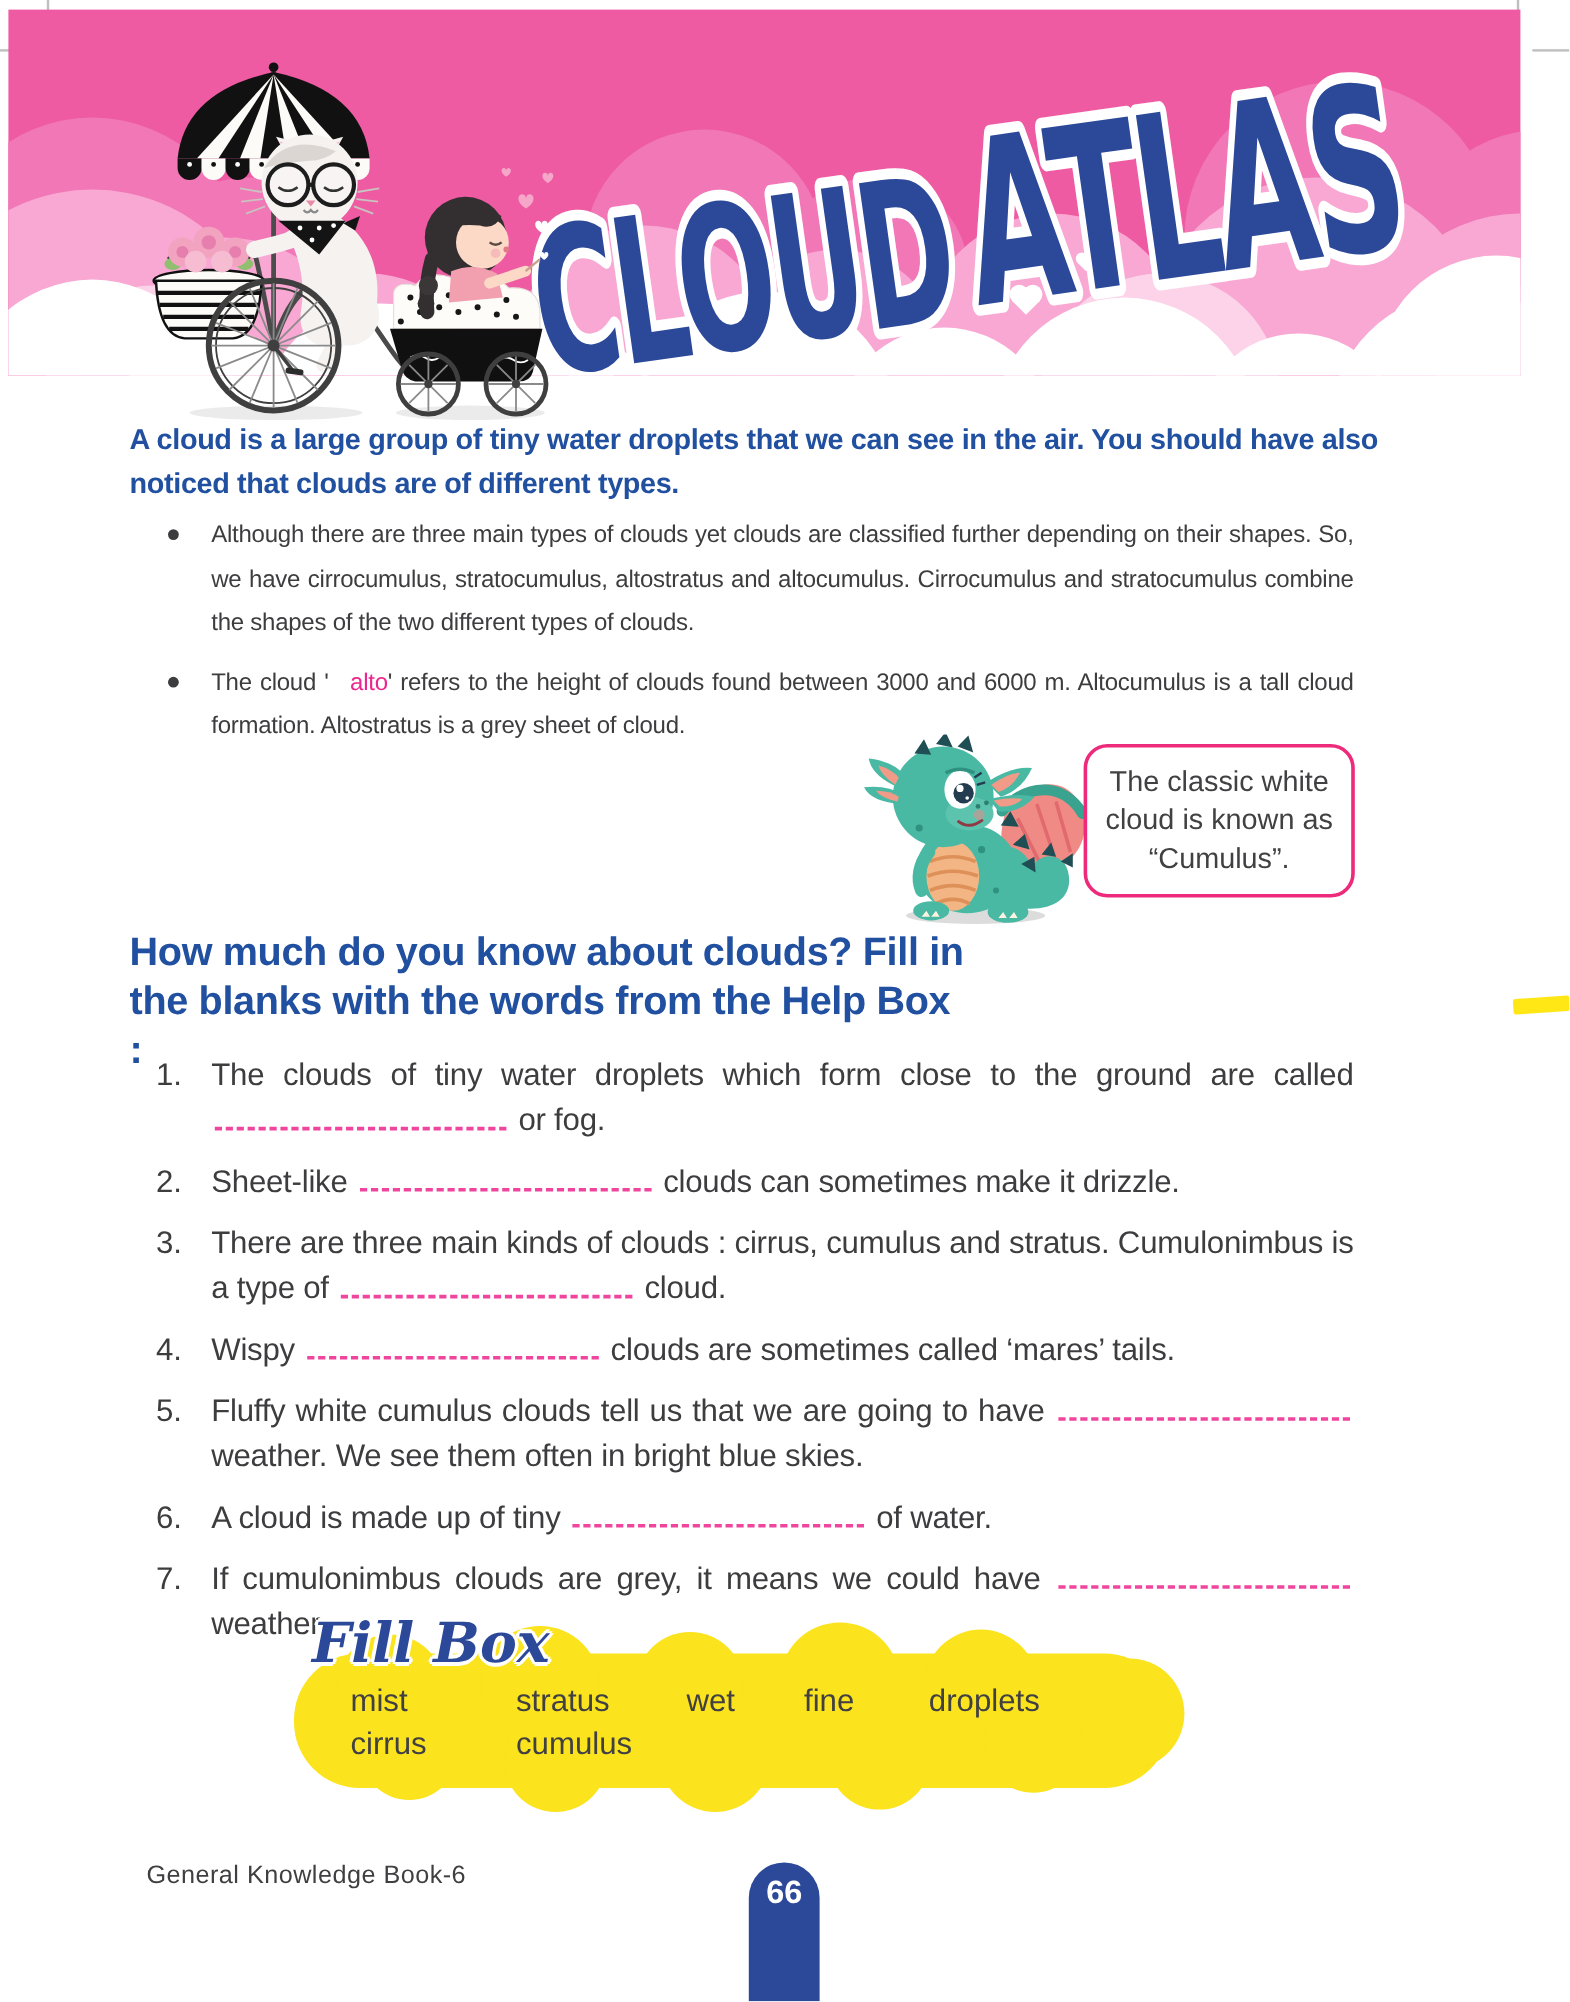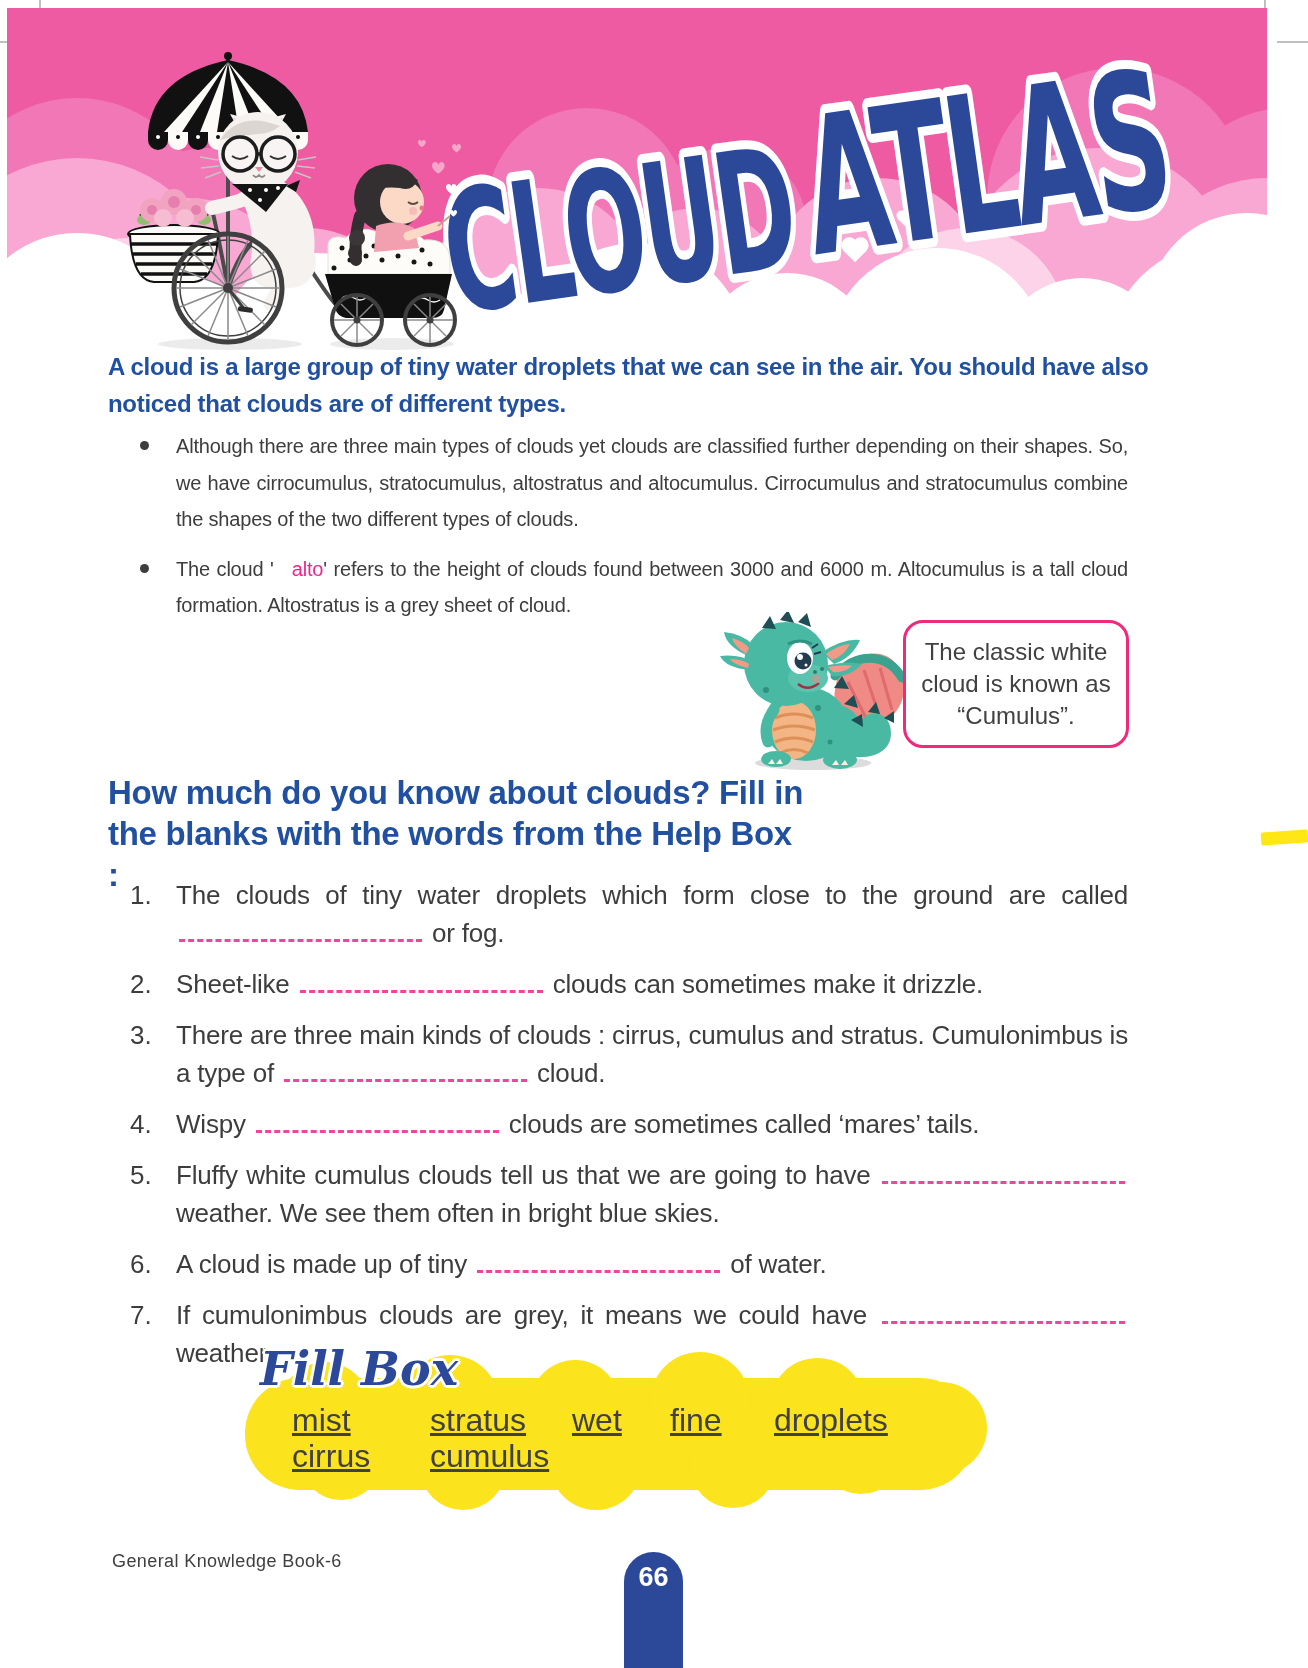--- a/index.html
+++ b/index.html
@@ -40,25 +40,25 @@
   .qtxt{width:952px;font-size:26px;line-height:38px;text-align:justify;letter-spacing:-0.2px;}
   .blank{display:inline-block;width:243px;height:20px;border-bottom:3px dashed #f0459f;margin:0 3px;}
   
   .helptitle{position:absolute;left:260px;top:1342px;font-family:"DejaVu Serif",serif;font-style:italic;
              font-weight:bold;font-size:46px;color:#2b4899;z-index:4;
              text-shadow:-2px -2px 0 #fff,2px -2px 0 #fff,-2px 2px 0 #fff,2px 2px 0 #fff,0 3px 0 #fff,3px 0 0 #fff,-3px 0 0 #fff,0 -3px 0 #fff;}
   .blob,.bump{position:absolute;background:#fbe31d;z-index:1;}
   .blob{left:245px;top:1378px;width:730px;height:112px;border-radius:55px;}
   .bump{border-radius:50%;}
   .helprow{position:absolute;z-index:3;display:grid;grid-template-columns:138px 142px 98px 104px auto;
-           font-size:32px;color:#414042;text-decoration:underline;}
+           font-size:26px;color:#414042;}
   .helprow-1{left:292px;top:1402px;}
   .helprow-2{left:292px;top:1438px;}
   
-  .booktitle{position:absolute;left:112px;top:1551px;font-size:18px;color:#3f3f41;letter-spacing:0.4px;}
+  .booktitle{position:absolute;left:122px;top:1551px;font-size:21px;color:#3f3f41;letter-spacing:0.4px;}
   .pagetab{position:absolute;left:624px;top:1552px;width:59px;height:116px;background:#2b4899;
            border-radius:30px 30px 0 0;display:flex;justify-content:center;}
   .pagenum{margin-top:10px;color:#fff;font-size:27px;font-weight:bold;}
   .ymark{position:absolute;left:1261px;top:831px;width:47px;height:13px;background:#fee714;
          transform:rotate(-4deg);border-radius:2px;}
 </style>
 </head>
 <body>
 
 <div class="page">

